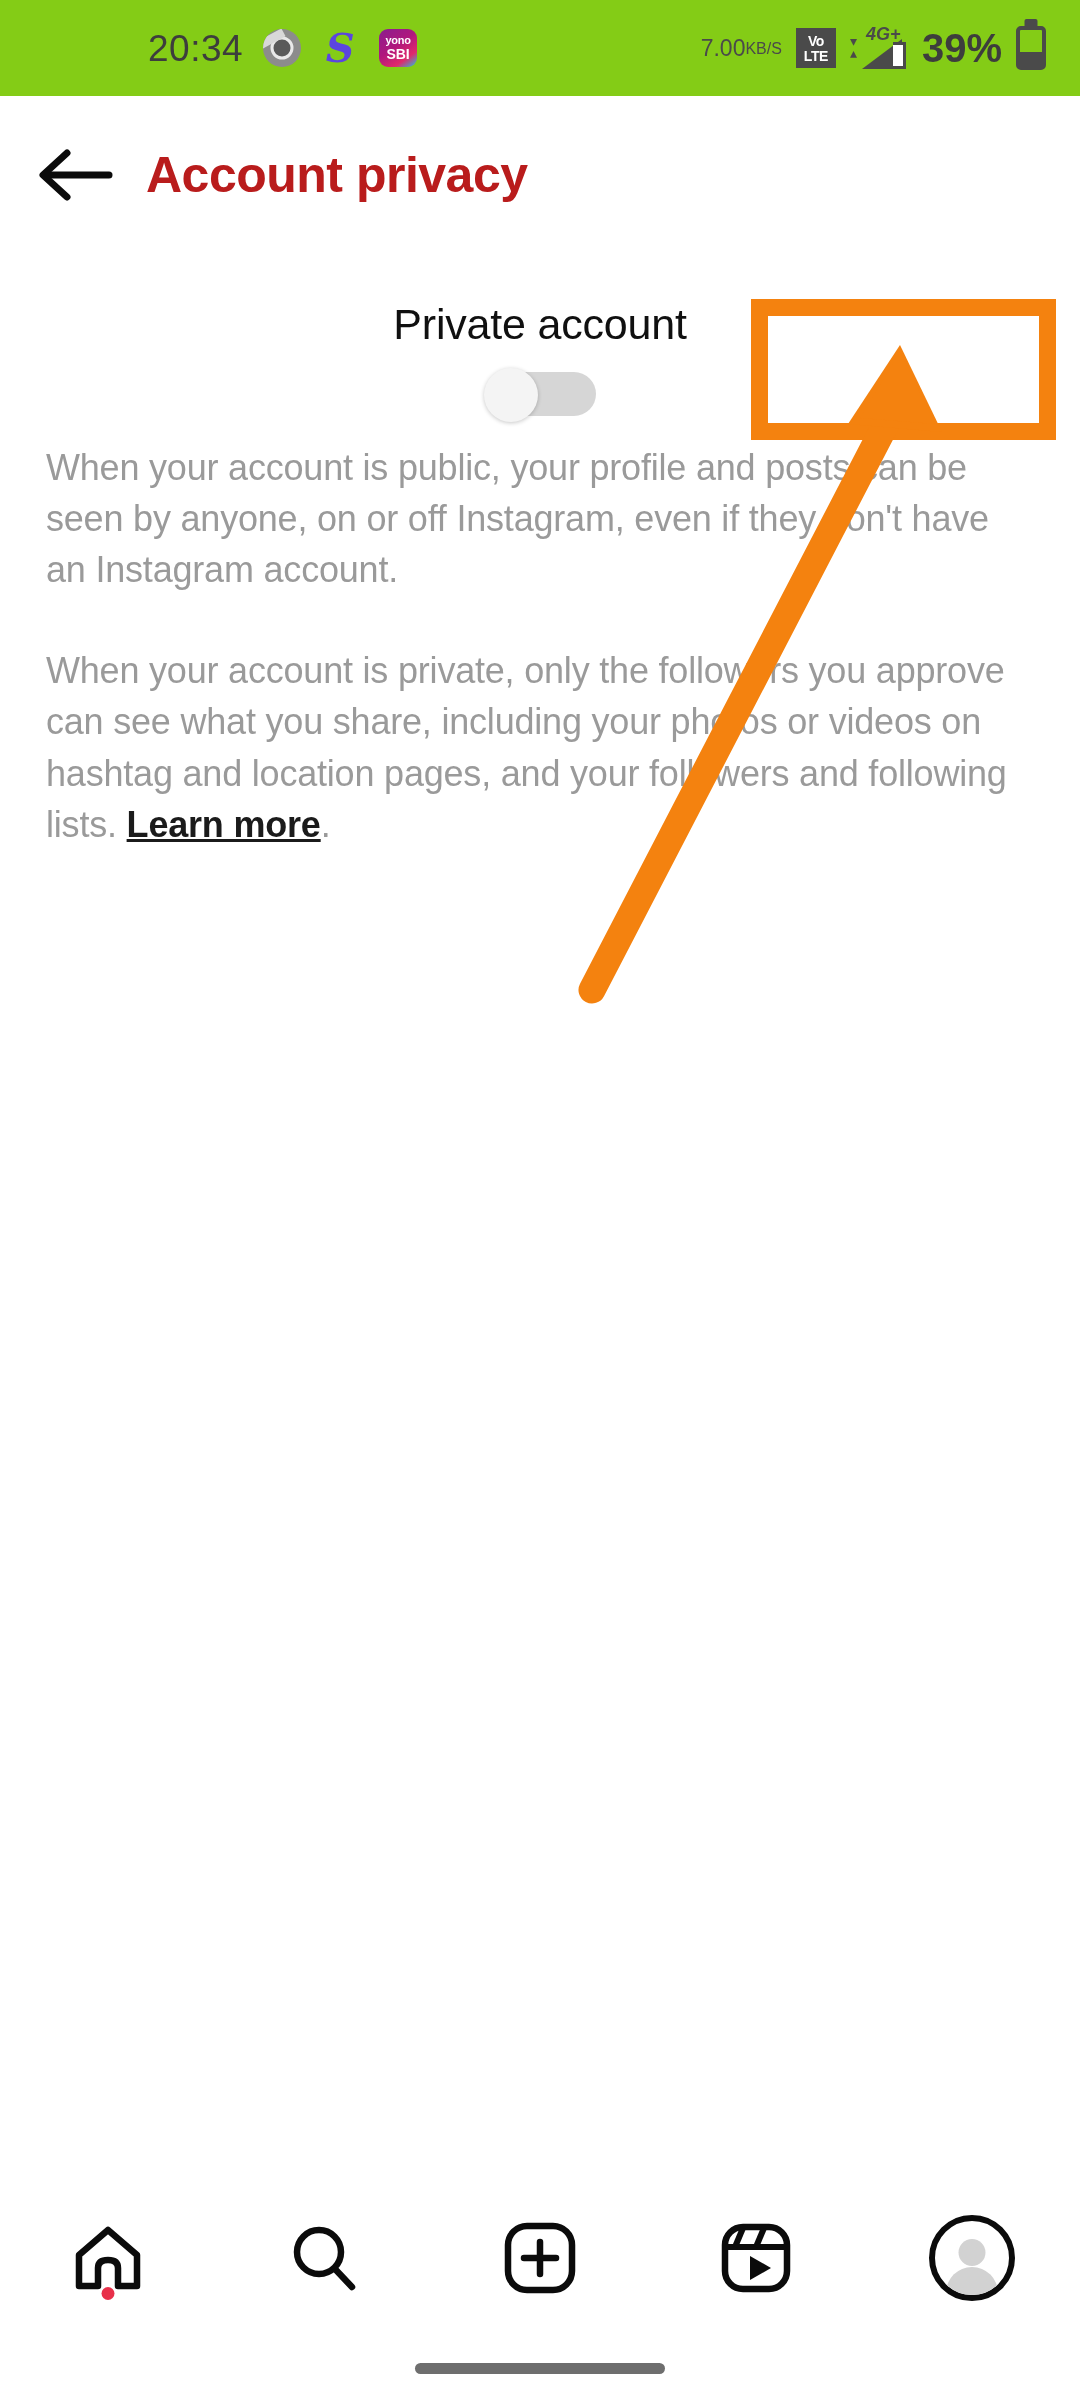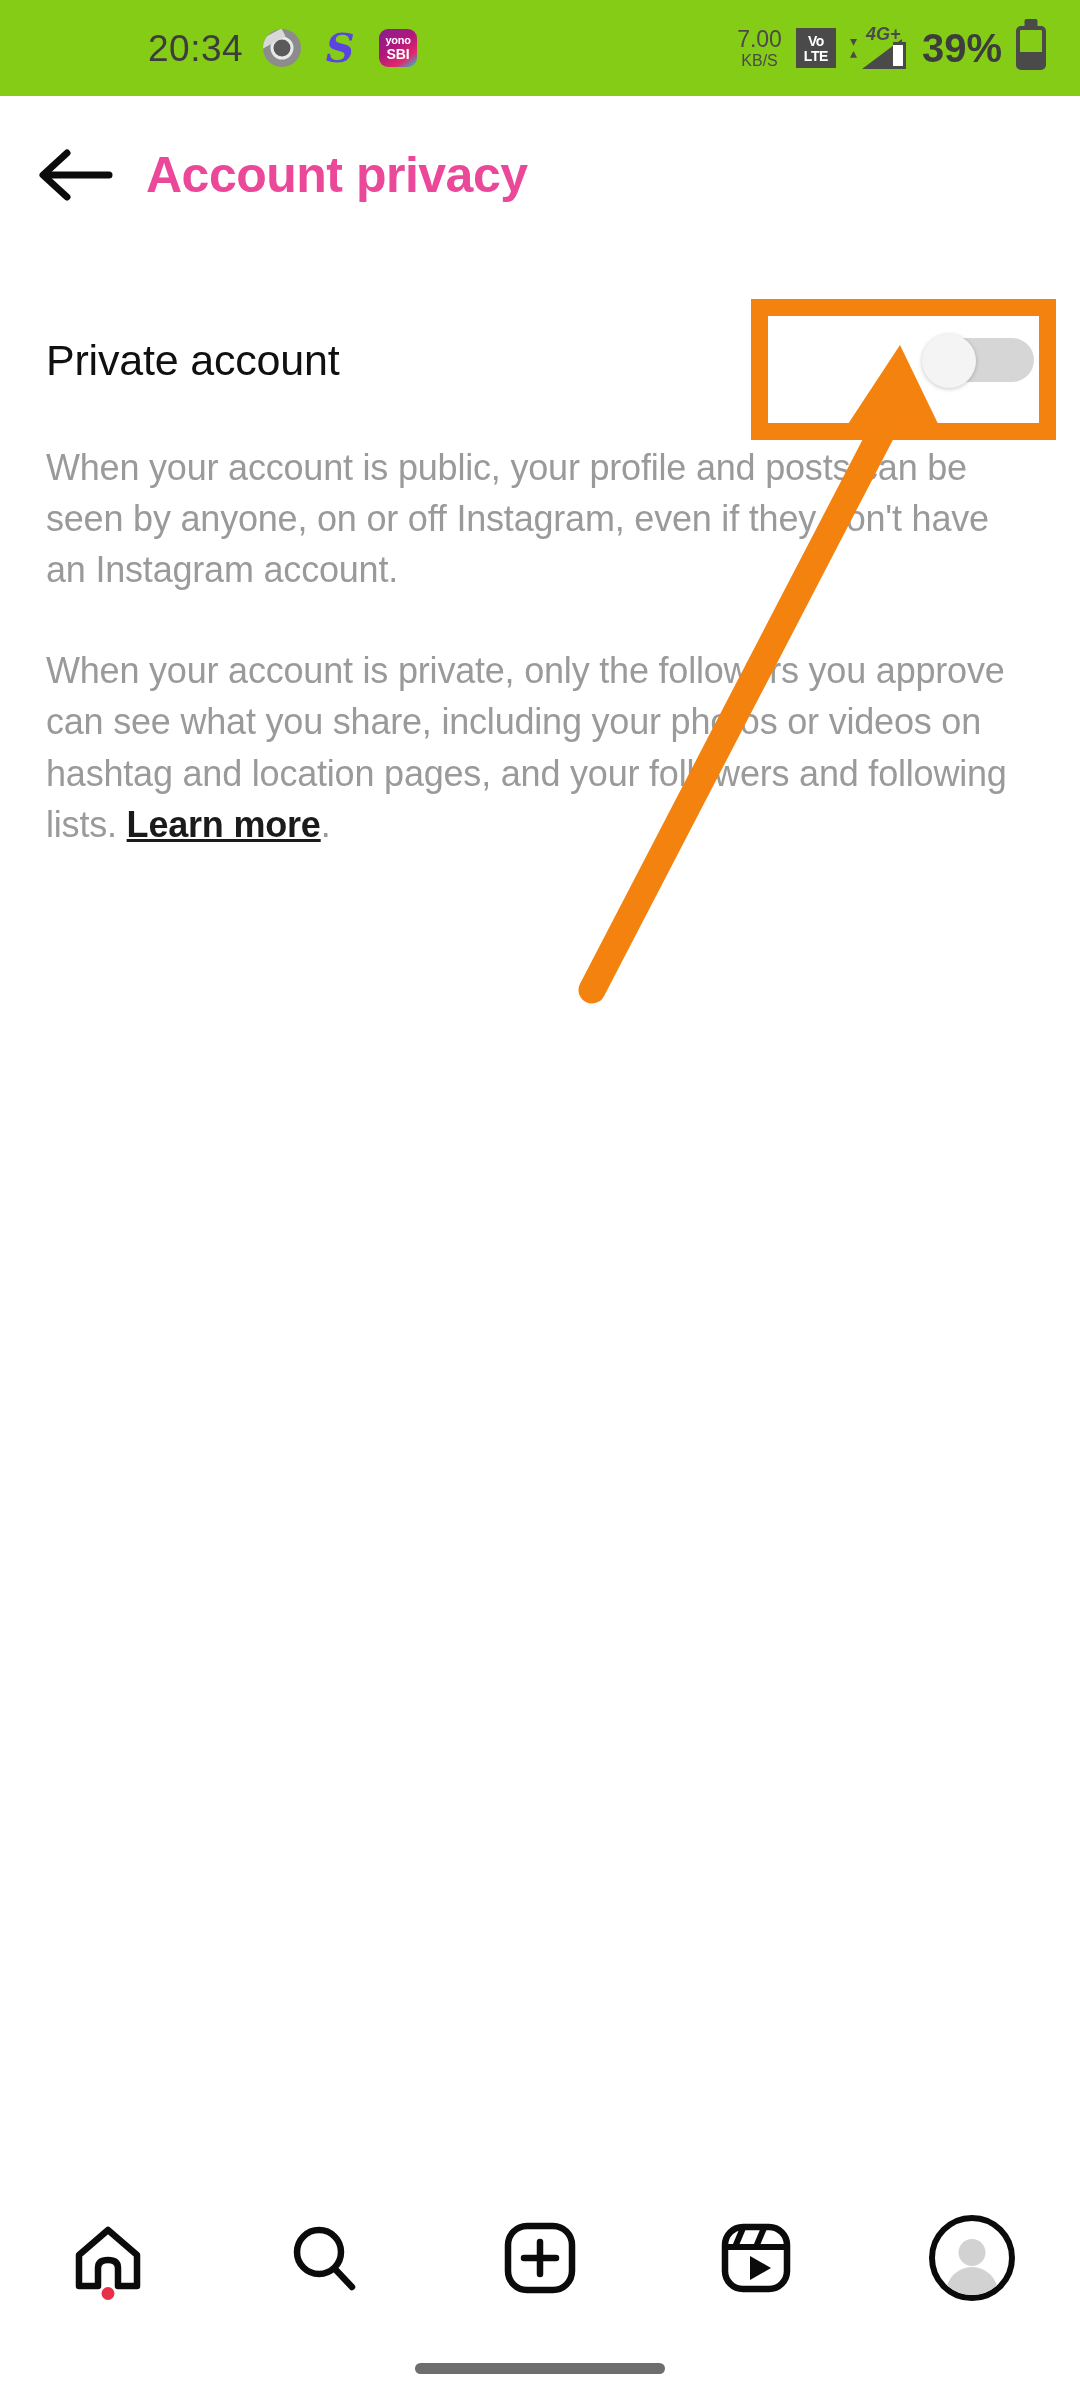--- a/index.html
+++ b/index.html
@@ -64,21 +64,21 @@
   }
   .ico-yono .sbi{
     font-size:14px;font-weight:700;color:#ffffff;line-height:1;margin-top:1px;
   }
 
   .sb-right{
     margin-left:auto; margin-right:34px;
     display:flex; align-items:center; gap:14px;
   }
   .net-speed{
-    display:flex;flex-direction:column;align-items:center;line-height:1;
+    display:flex;flex-direction:row;align-items:center;line-height:1;
     color:#4a4a4a;
   }
   .net-speed .v{ font-size:23px; font-weight:400; }
   .net-speed .u{ font-size:16px; font-weight:400; margin-top:2px;}
 
   .volte{
     width:40px;height:40px;border-radius:0;
     background:#4a4a4a;
     display:flex;flex-direction:column;align-items:center;justify-content:center;
     line-height:1;
@@ -125,30 +125,30 @@
     position:absolute; top:120px; left:0; width:1080px; height:110px;
     display:flex; align-items:center;
   }
   .back-btn{
     width:110px; height:110px; margin-left:20px;
     display:flex; align-items:center; justify-content:center;
     cursor:pointer;
   }
   .back-arrow{ display:block; }
   .page-title{
-    font-size:50px; font-weight:700; color:#ec4899;
+    font-size:50px; font-weight:700; color:#b91c1c;
     letter-spacing:-0.5px; margin-left:16px;
   }
 
   
   .content{ position:absolute; top:300px; left:0; width:1080px; }
 
   .row-private{
     display:flex; align-items:center; justify-content:space-between;
-    padding:0 46px; height:120px;
+    padding:0 46px; height:120px;flex-direction:column;
   }
   .row-label{
     font-size:43px; font-weight:400; color:#101010; letter-spacing:-0.2px;
   }
 
   
   .toggle{
     width:112px; height:52px; position:relative; cursor:pointer;
   }
   .toggle .track{

